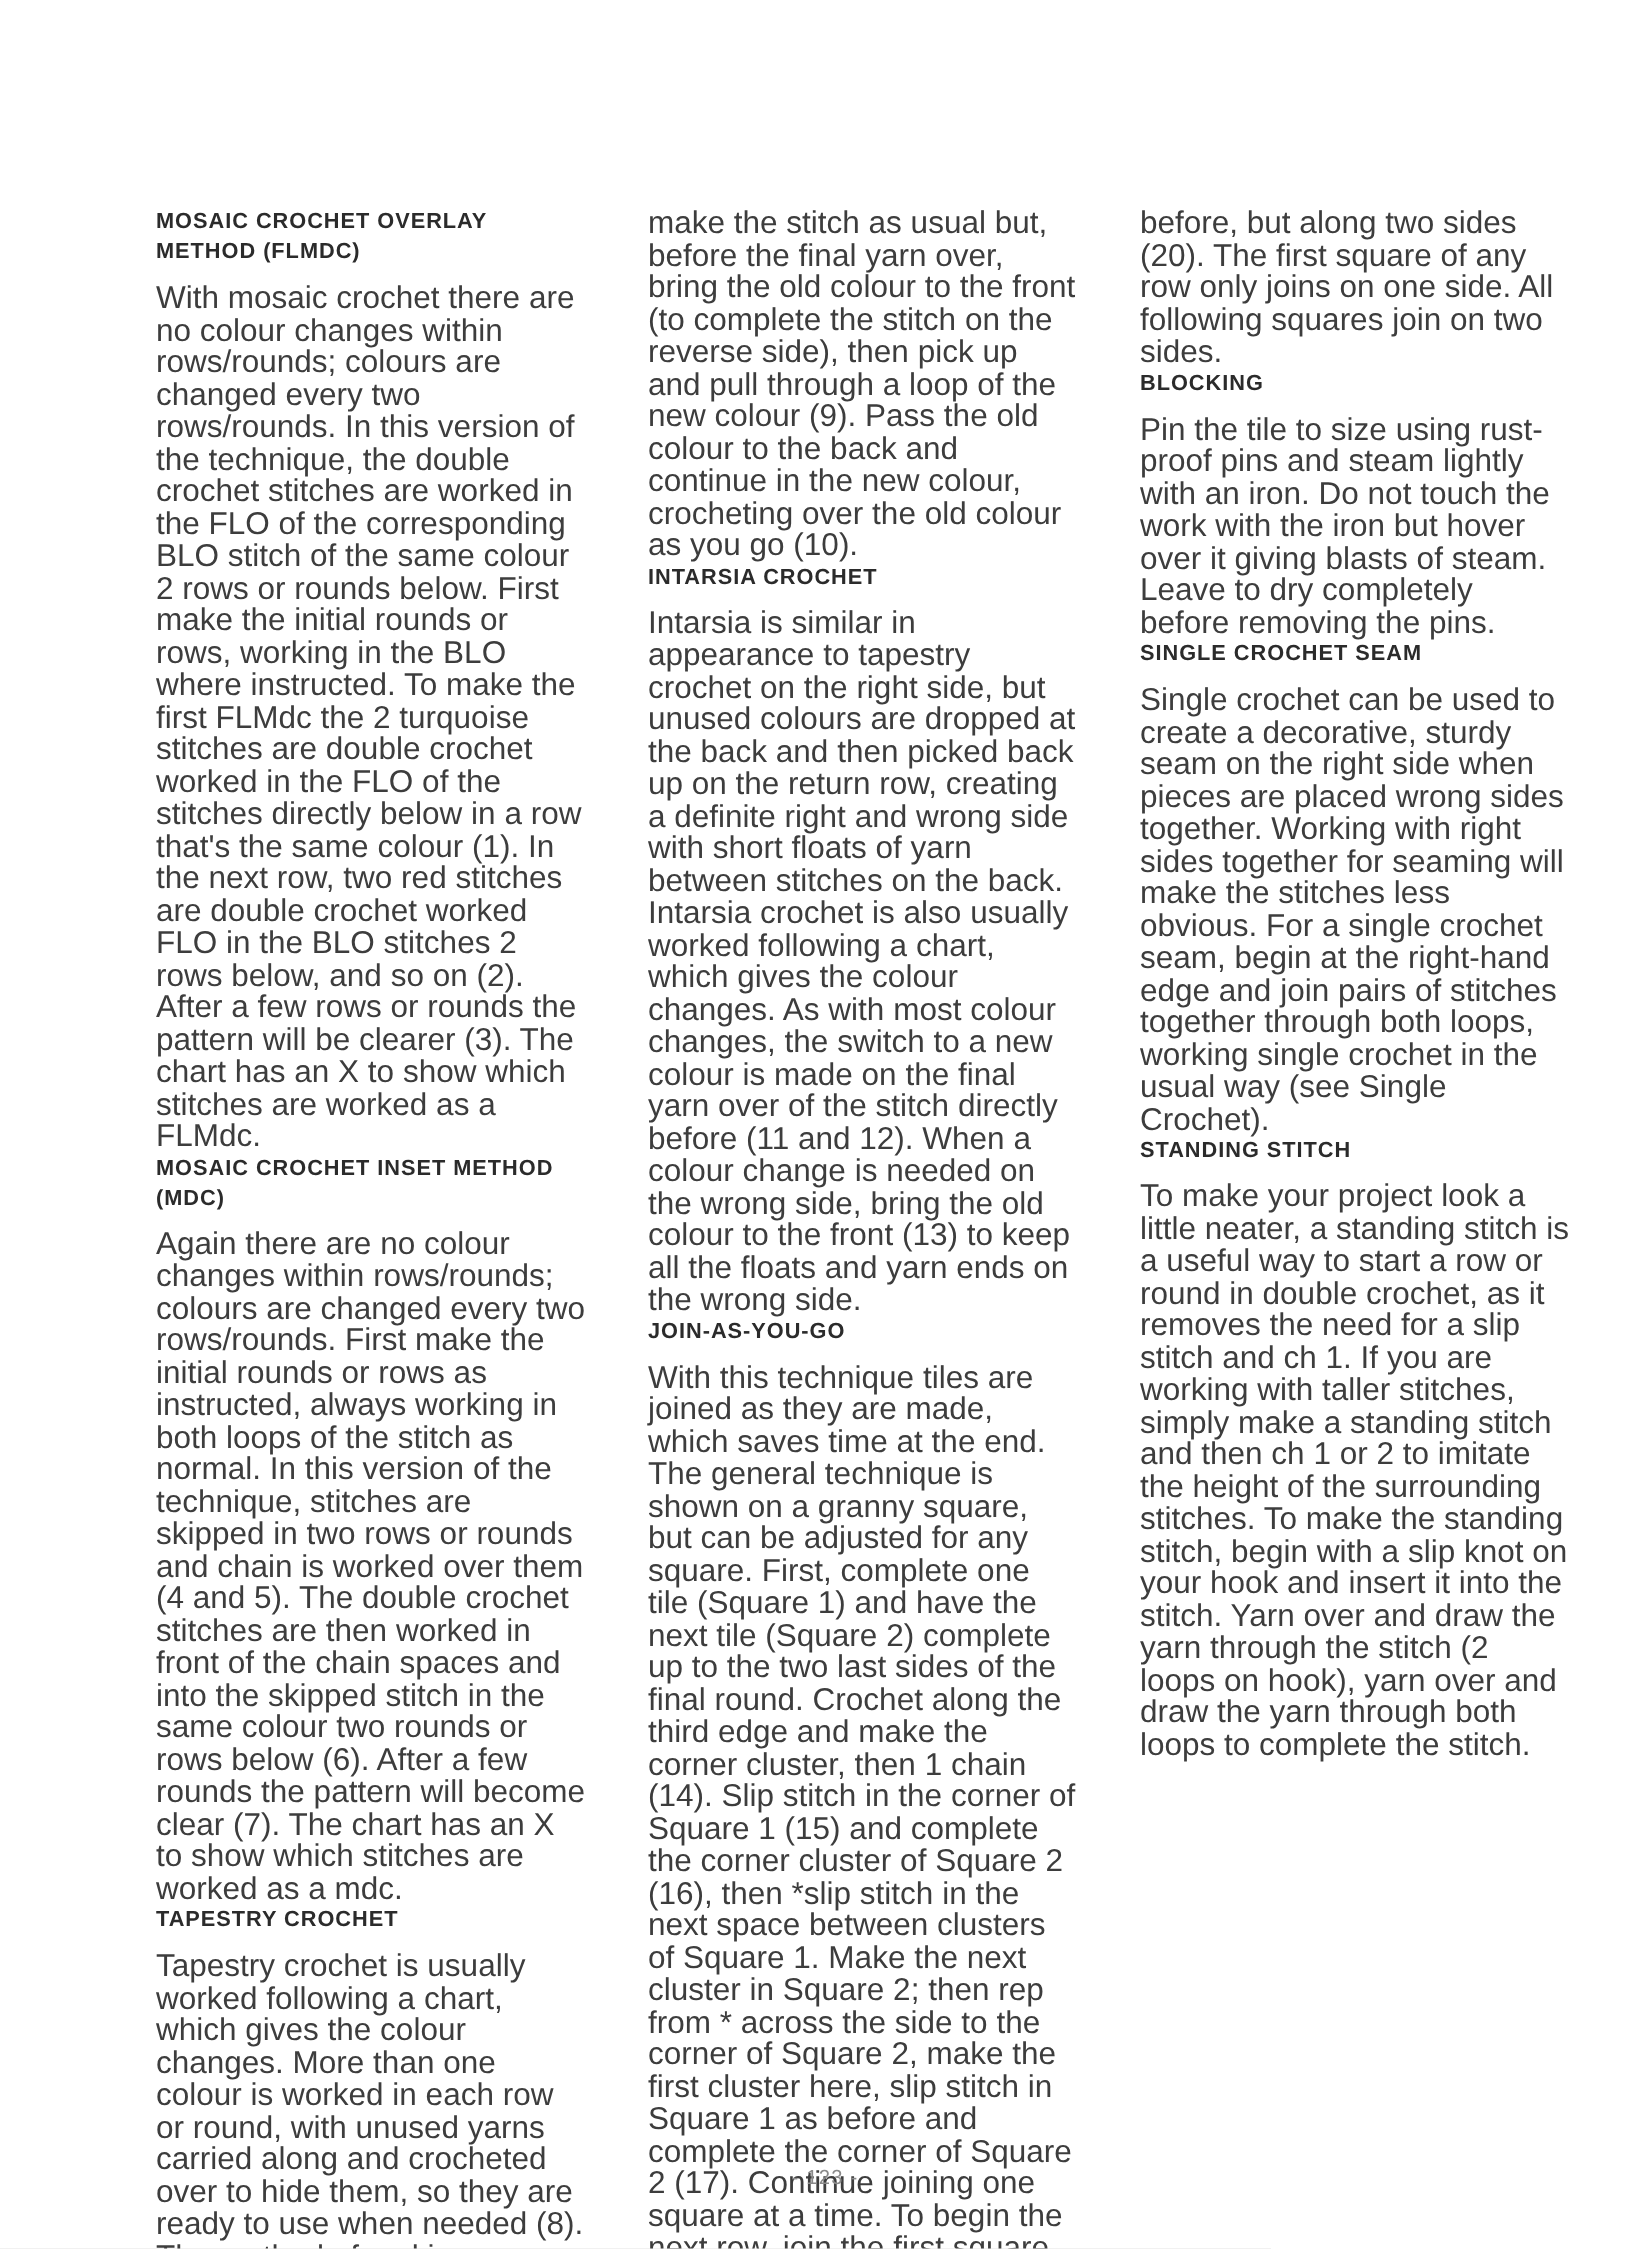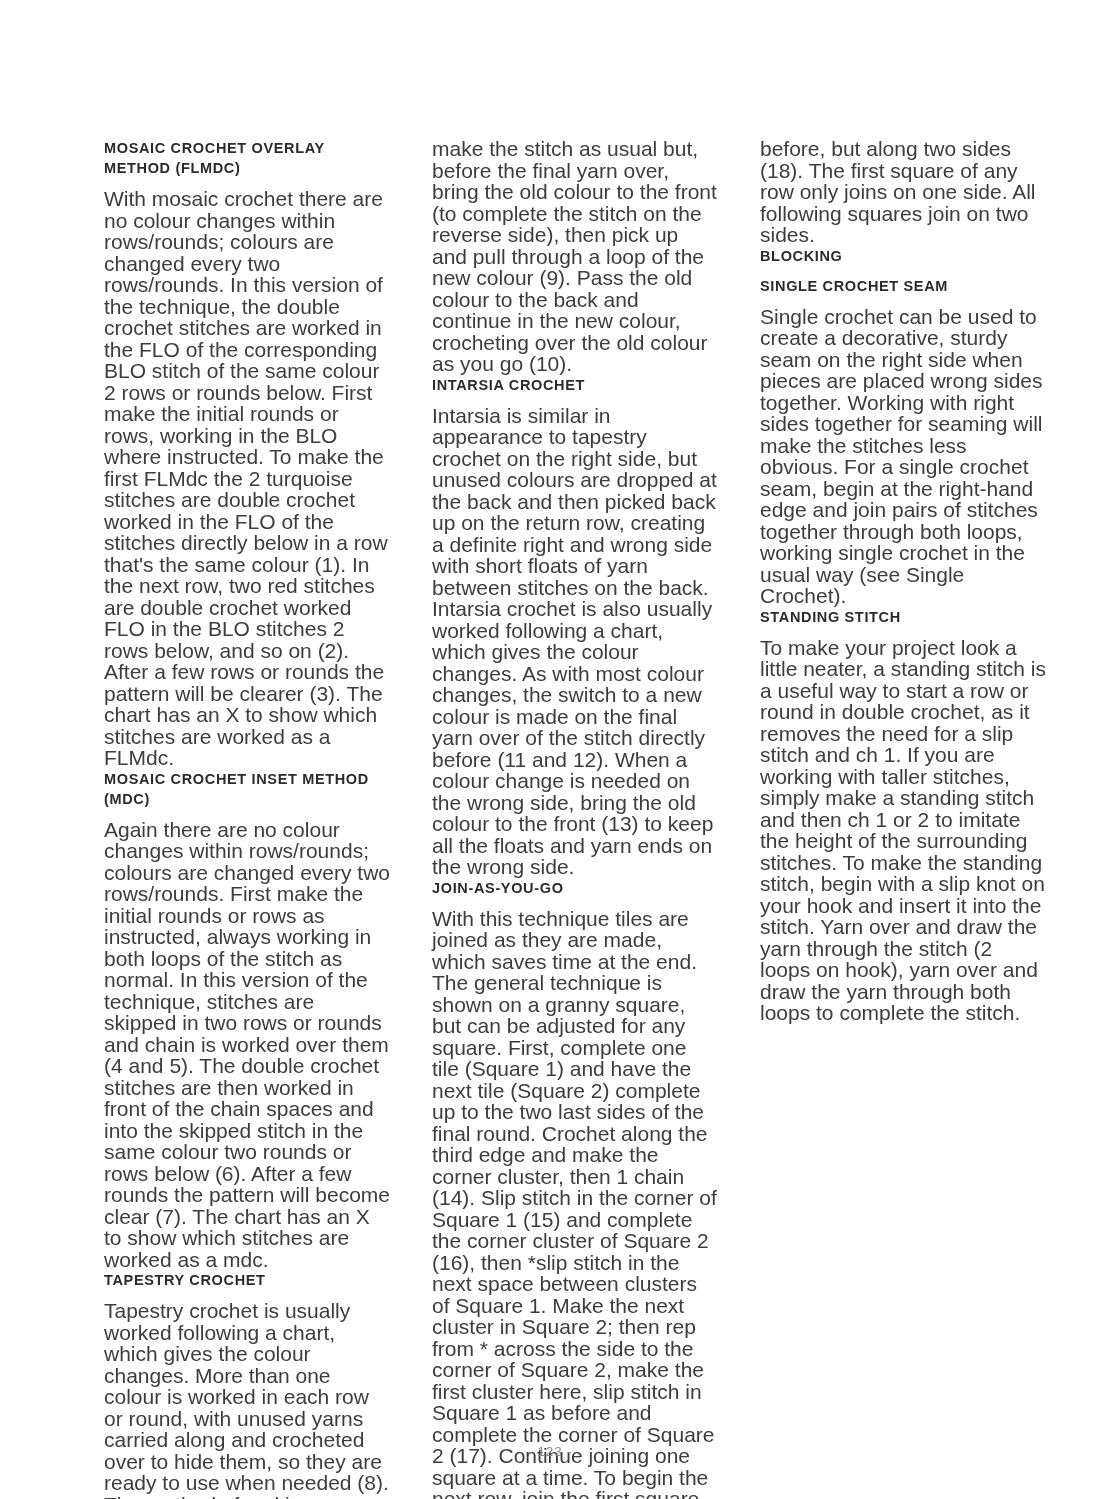--- a/index.html
+++ b/index.html
@@ -88,24 +88,25 @@
         <p class="paragraph">Intarsia is similar in appearance to tapestry crochet on the right side, but unused colours are dropped at the back and then picked back up on the return row, creating a definite right and wrong side with short floats of yarn between stitches on the back. Intarsia crochet is also usually worked following a chart, which gives the colour changes. As with most colour changes, the switch to a new colour is made on the final yarn over of the stitch directly before (11 and 12). When a colour change is needed on the wrong side, bring the old colour to the front (13) to keep all the floats and yarn ends on the wrong side.</p>
       </div>
       <div class="section">
         <h3 class="section-heading">JOIN-AS-YOU-GO</h3>
         <p class="paragraph">With this technique tiles are joined as they are made, which saves time at the end. The general technique is shown on a granny square, but can be adjusted for any square. First, complete one tile (Square 1) and have the next tile (Square 2) complete up to the two last sides of the final round. Crochet along the third edge and make the corner cluster, then 1 chain (14). Slip stitch in the corner of Square 1 (15) and complete the corner cluster of Square 2 (16), then *slip stitch in the next space between clusters of Square 1. Make the next cluster in Square 2; then rep from * across the side to the corner of Square 2, make the first cluster here, slip stitch in Square 1 as before and complete the corner of Square 2 (17). Continue joining one square at a time. To begin the next row, join the first square as before along one side. Make the next square with one side completed before joining exactly as</p>
       </div>
     </div>
 
     <div class="column">
       <div class="section">
-        <p class="paragraph">before, but along two sides (18). The first square of any row only joins on one side. All following squares join on two sides.</p>
+        <p class="paragraph">before, but along two sides (20). The first square of any row only joins on one side. All following squares join on two sides.</p>
       </div>
       <div class="section">
         <h3 class="section-heading">BLOCKING</h3>
+        <p class="paragraph">Pin the tile to size using rust-proof pins and steam lightly with an iron. Do not touch the work with the iron but hover over it giving blasts of steam. Leave to dry completely before removing the pins.</p>
       </div>
       <div class="section">
         <h3 class="section-heading">SINGLE CROCHET SEAM</h3>
         <p class="paragraph">Single crochet can be used to create a decorative, sturdy seam on the right side when pieces are placed wrong sides together. Working with right sides together for seaming will make the stitches less obvious. For a single crochet seam, begin at the right-hand edge and join pairs of stitches together through both loops, working single crochet in the usual way (see Single Crochet).</p>
       </div>
       <div class="section">
         <h3 class="section-heading">STANDING STITCH</h3>
         <p class="paragraph">To make your project look a little neater, a standing stitch is a useful way to start a row or round in double crochet, as it removes the need for a slip stitch and ch 1. If you are working with taller stitches, simply make a standing stitch and then ch 1 or 2 to imitate the height of the surrounding stitches. To make the standing stitch, begin with a slip knot on your hook and insert it into the stitch. Yarn over and draw the yarn through the stitch (2 loops on hook), yarn over and draw the yarn through both loops to complete the stitch.</p>
       </div>
     </div>

